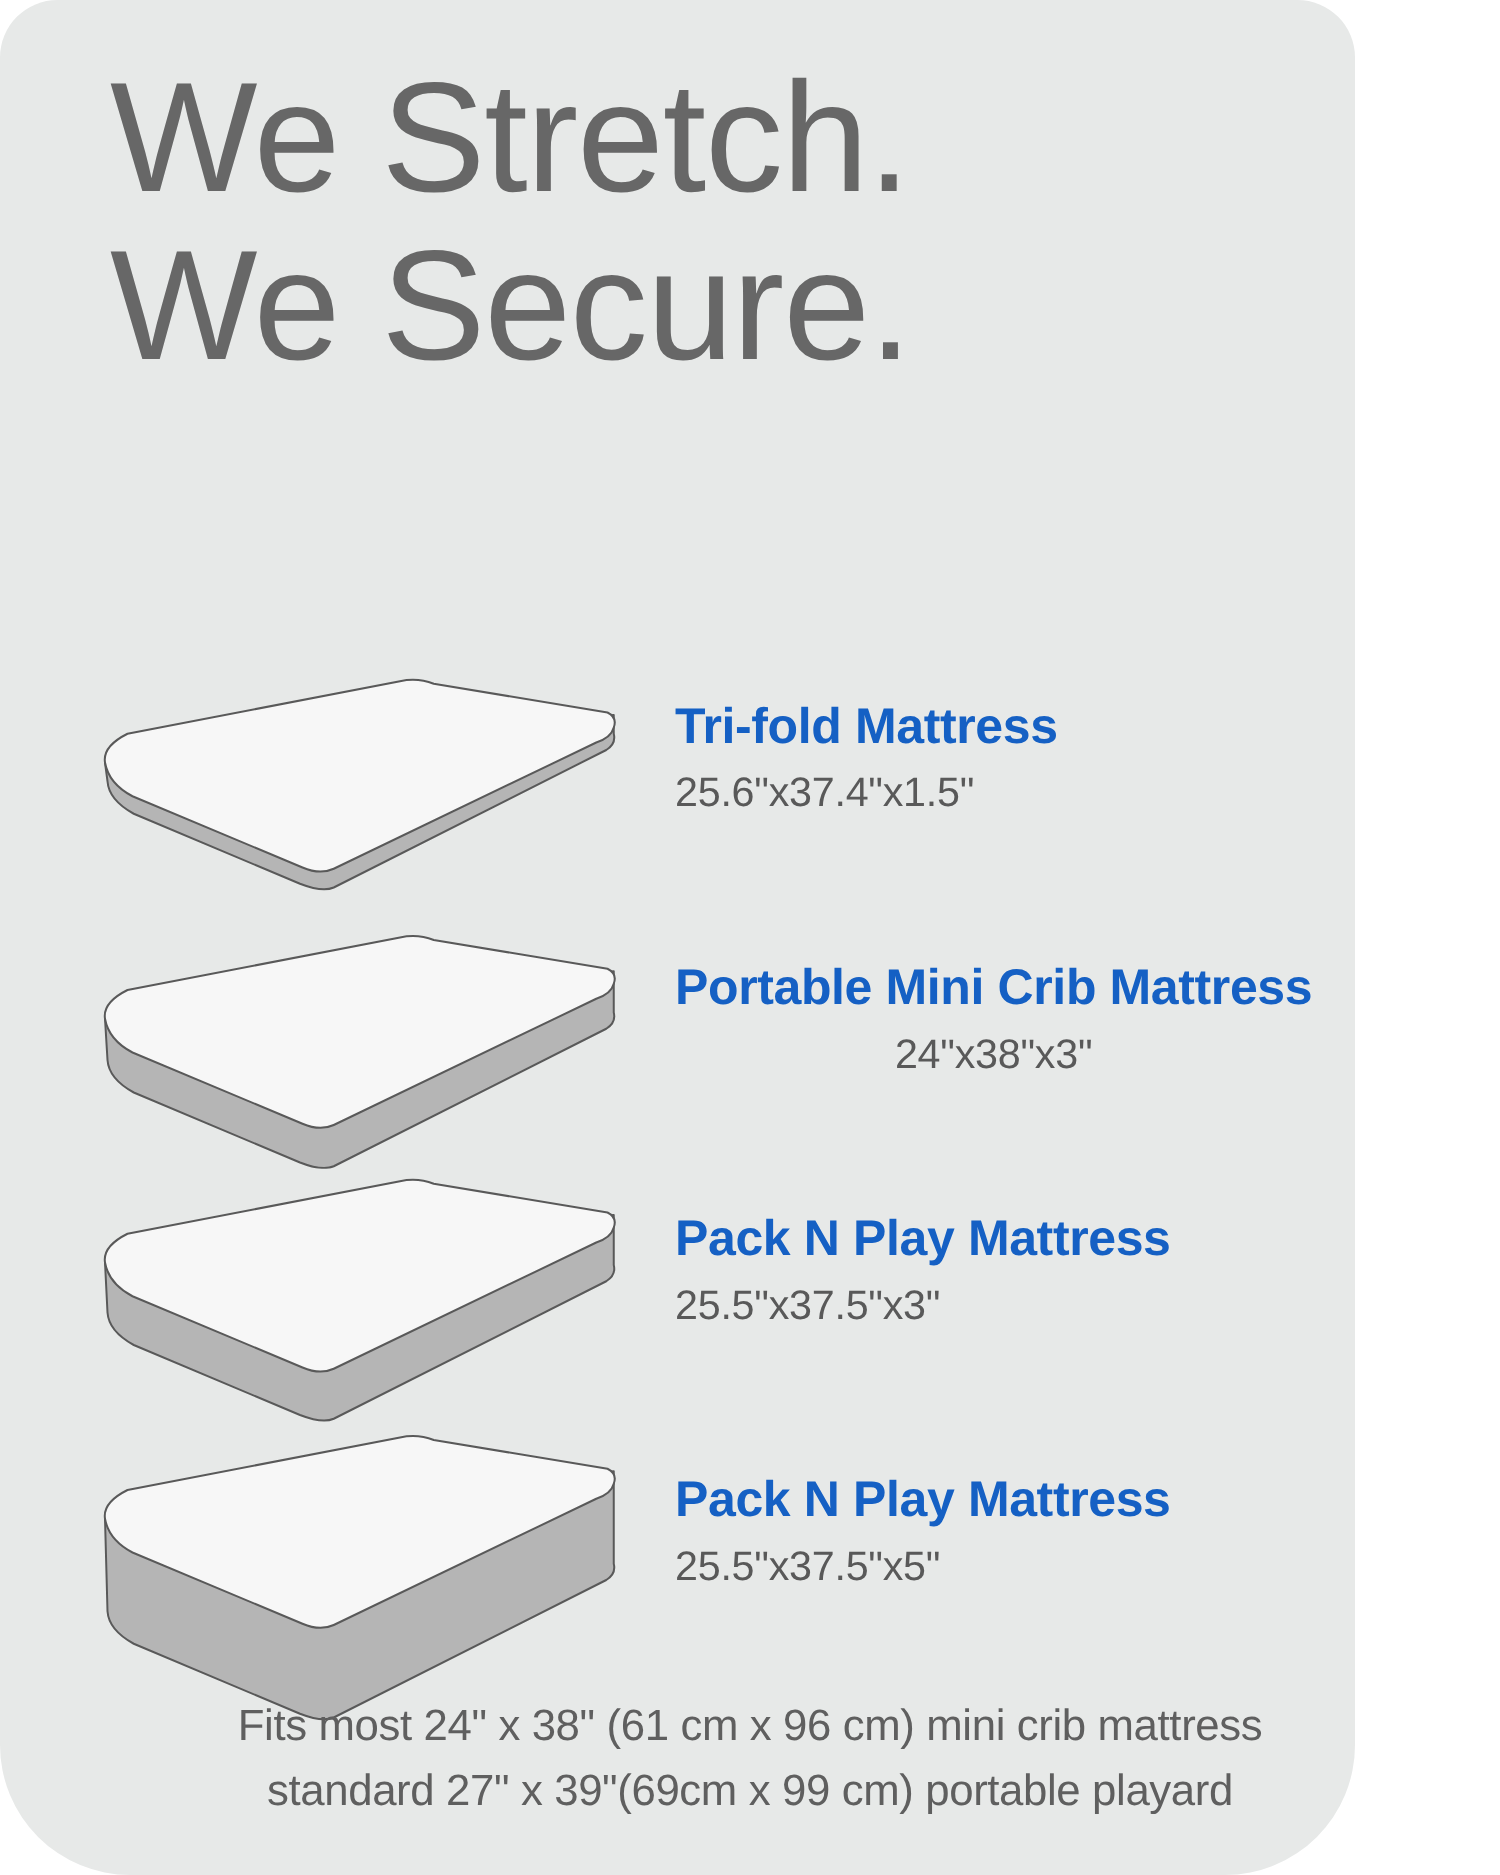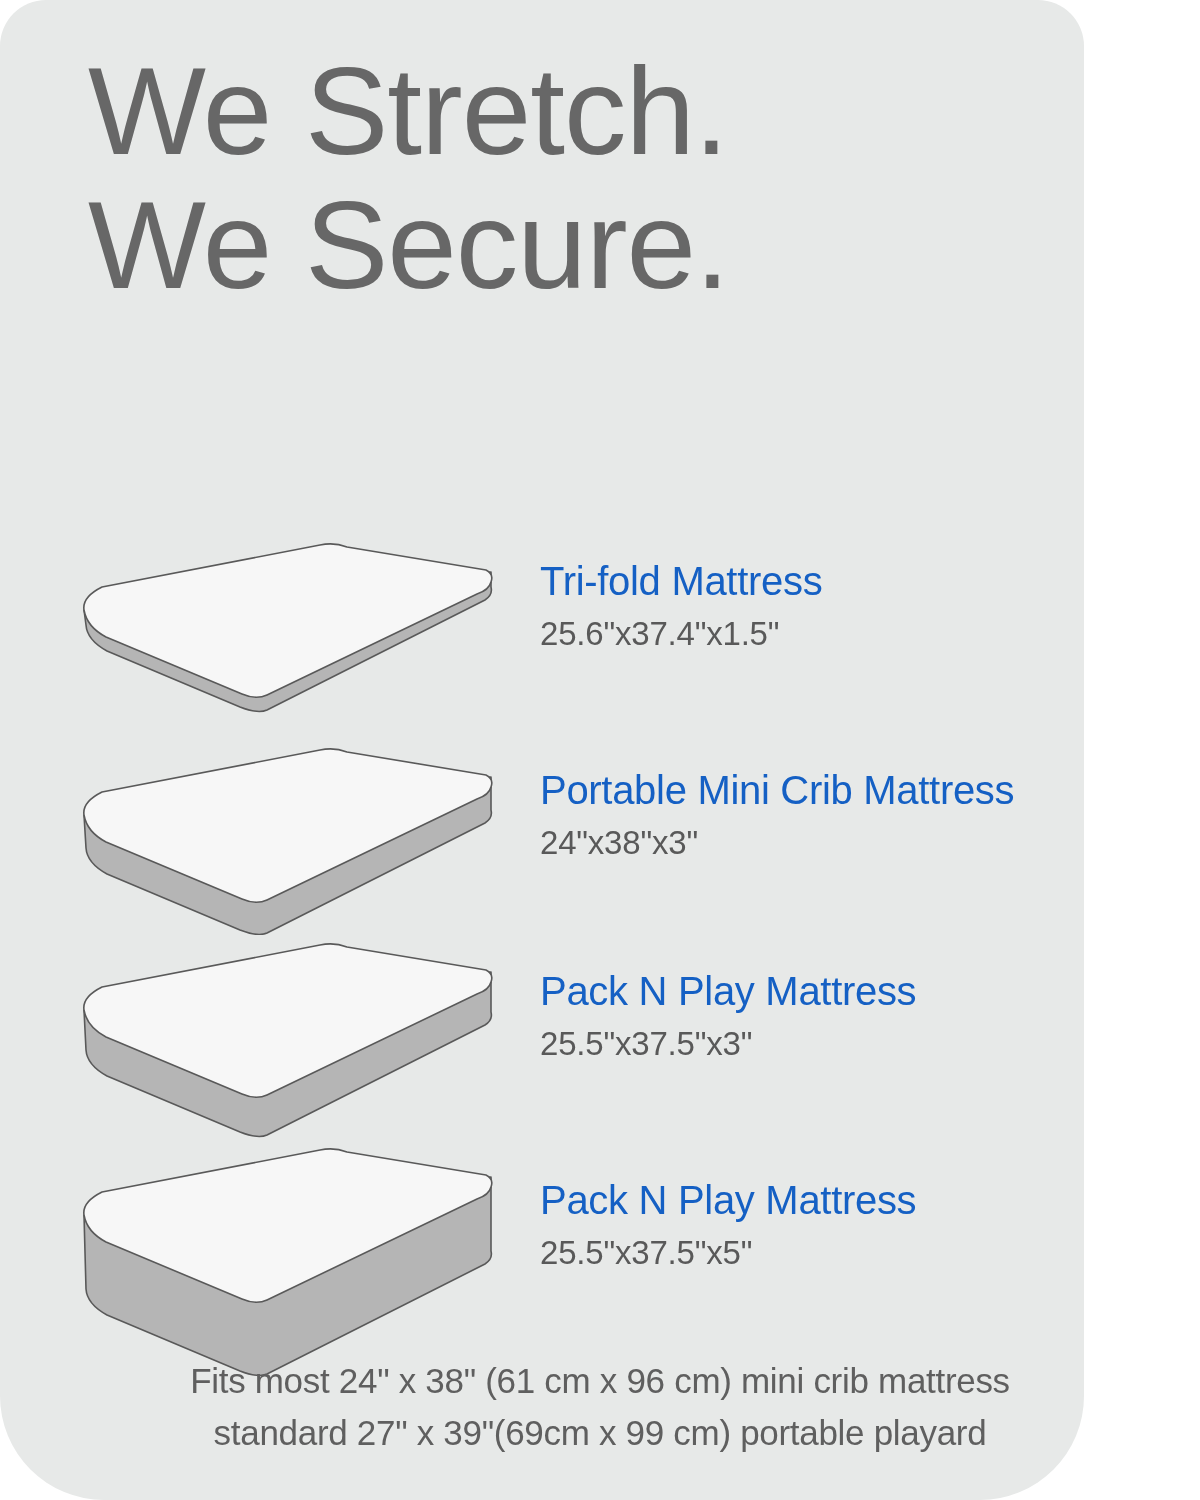--- a/index.html
+++ b/index.html
@@ -53,21 +53,21 @@
     top: 0;
   }
   .mat-wrap svg { display: block; }
 
   .label-block {
     position: absolute;
     left: 540px;
   }
   .mat-title {
     color: #1560c4;
-    font-weight: normal;
+    font-weight: bold;
     font-size: 40px;
     line-height: 46px;
     letter-spacing: -0.3px;
     white-space: nowrap;
   }
   .mat-dims {
     color: #595959;
     font-size: 33px;
     line-height: 40px;
     margin-top: 10px;
@@ -118,21 +118,21 @@
 
   <div class="row" style="top:745px;">
     <div class="mat-wrap">
       <svg width="460" height="190" viewBox="0 0 460 190" xmlns="http://www.w3.org/2000/svg" aria-hidden="true">
         <g stroke="#595959" stroke-width="1.6" stroke-linejoin="round">
           <path d="M22 70 L24 103 Q25 118 45 129 L178 185 Q196 192 205 188 L423 78 Q431 73 429 65 L429 32 Z" fill="#b5b5b5"></path>
           <path d="M22 70 Q20 57 40 47 L258 5 Q272 2 285 7 L424 30 Q432 34 429 42 Q427 50 415 54 L205 155 Q194 160 180 154 L44 97 Q25 87 22 70 Z" fill="#f7f7f7"></path>
         </g>
       </svg>
     </div>
-    <div class="label-block" style="top:22px;">
+    <div class="label-block" style="top:22px;text-align:center;">
       <div class="mat-title">Portable Mini Crib Mattress</div>
       <div class="mat-dims">24"x38"x3"</div>
     </div>
   </div>
 
   <div class="row" style="top:940px;">
     <div class="mat-wrap">
       <svg width="460" height="200" viewBox="0 0 460 200" xmlns="http://www.w3.org/2000/svg" aria-hidden="true">
         <g stroke="#595959" stroke-width="1.6" stroke-linejoin="round">
           <path d="M22 70 L24 110 Q25 125 45 136 L178 192 Q196 199 205 195 L423 85 Q431 80 429 72 L429 32 Z" fill="#b5b5b5"></path>

